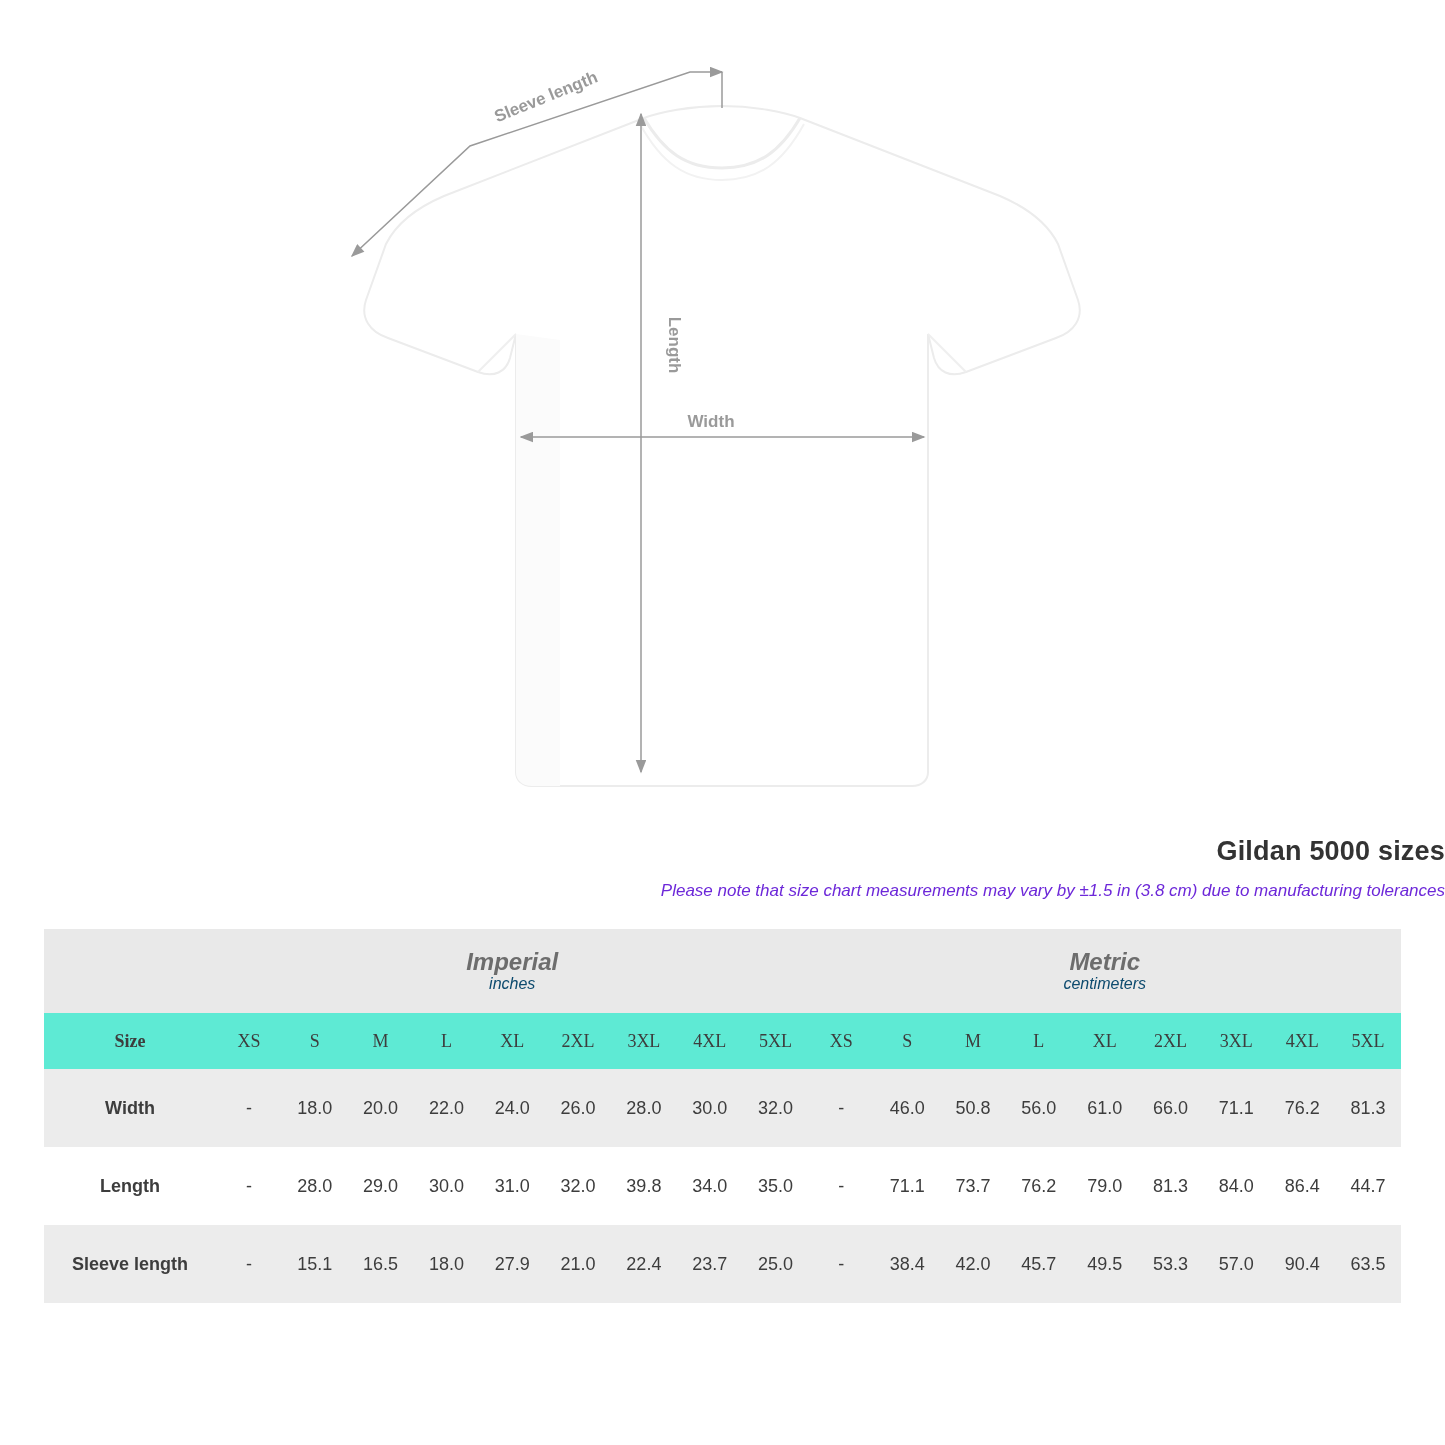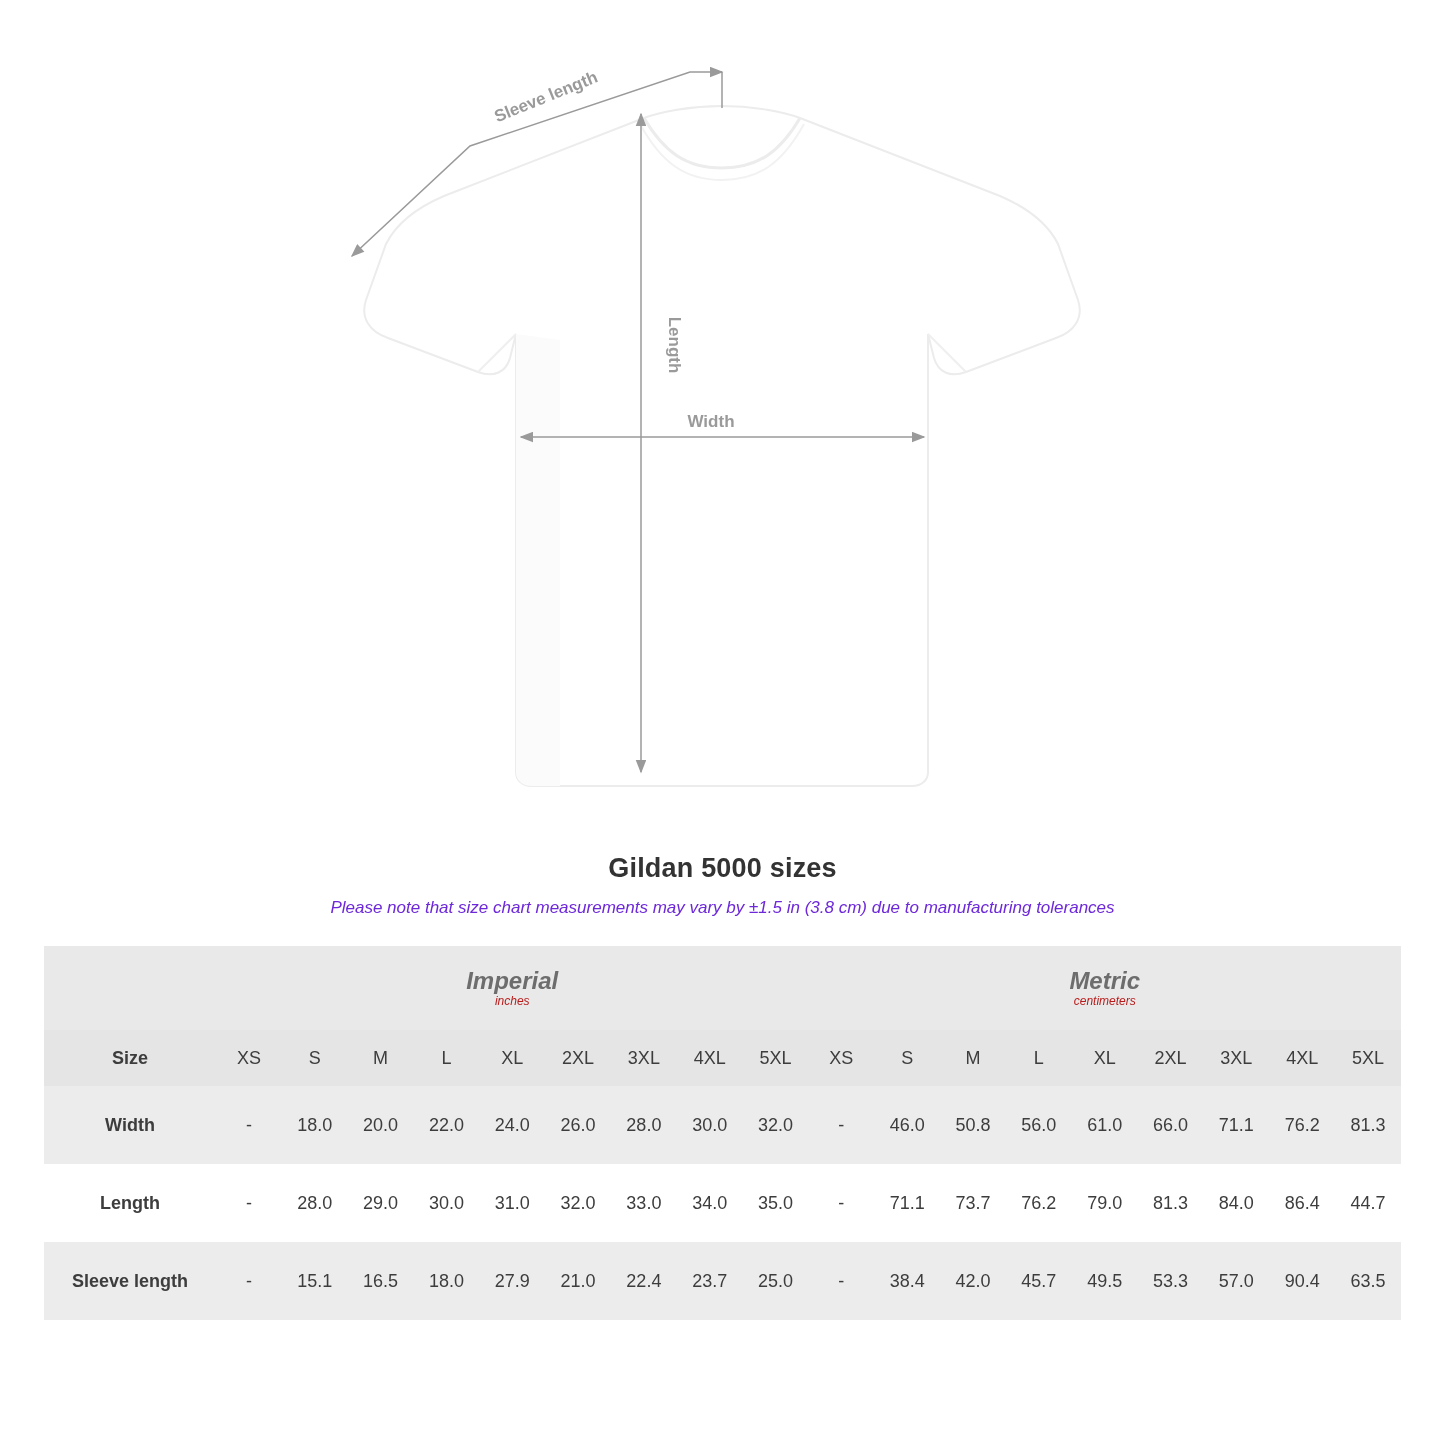--- a/index.html
+++ b/index.html
@@ -25,22 +25,22 @@
     position: relative;
     width: 1445px;
     height: 830px;
   }
   .illustration svg {
     display: block;
   }
 
   
   .title-block {
-    text-align: center;
-    margin-top: 23px;
+    text-align: right;
+    margin-top: 6px;
   }
   .chart-title {
     font-size: 27px;
     font-weight: bold;
     color: #333333;
     letter-spacing: 0.2px;
   }
   .chart-note {
     font-size: 17px;
     font-style: italic;
@@ -72,29 +72,30 @@
     background: #e9e9e9;
   }
   .unit-head .unit-name {
     font-size: 24px;
     font-style: italic;
     font-weight: bold;
     color: #6d6d6d;
     line-height: 1.1;
   }
   .unit-head .unit-sub {
-    font-size: 12px;
+    font-size: 16px;
     font-style: italic;
-    color: #b91c1c;
+    color: #0c4a6e;
   }
   tr.row-size td {
     height: 56px;
-    background: #e5e5e5;
+    background: #5eead4;
     font-size: 18px;
     color: #3d3d3d;
+    font-family: Liberation Serif, serif;
   }
   tr.row-size td.rowlabel,
   tr.row-data td.rowlabel {
     font-weight: bold;
     font-size: 18px;
   }
   tr.row-data td {
     height: 78px;
     font-size: 18px;
   }
@@ -262,21 +263,21 @@
         </tr>
 
         <tr class="row-data row-plain">
           <td class="rowlabel">Length</td>
           <td>-</td>
           <td>28.0</td>
           <td>29.0</td>
           <td>30.0</td>
           <td>31.0</td>
           <td>32.0</td>
-          <td>33.0</td>
+          <td>39.8</td>
           <td>34.0</td>
           <td>35.0</td>
           <td>-</td>
           <td>71.1</td>
           <td>73.7</td>
           <td>76.2</td>
           <td>79.0</td>
           <td>81.3</td>
           <td>84.0</td>
           <td>86.4</td>

